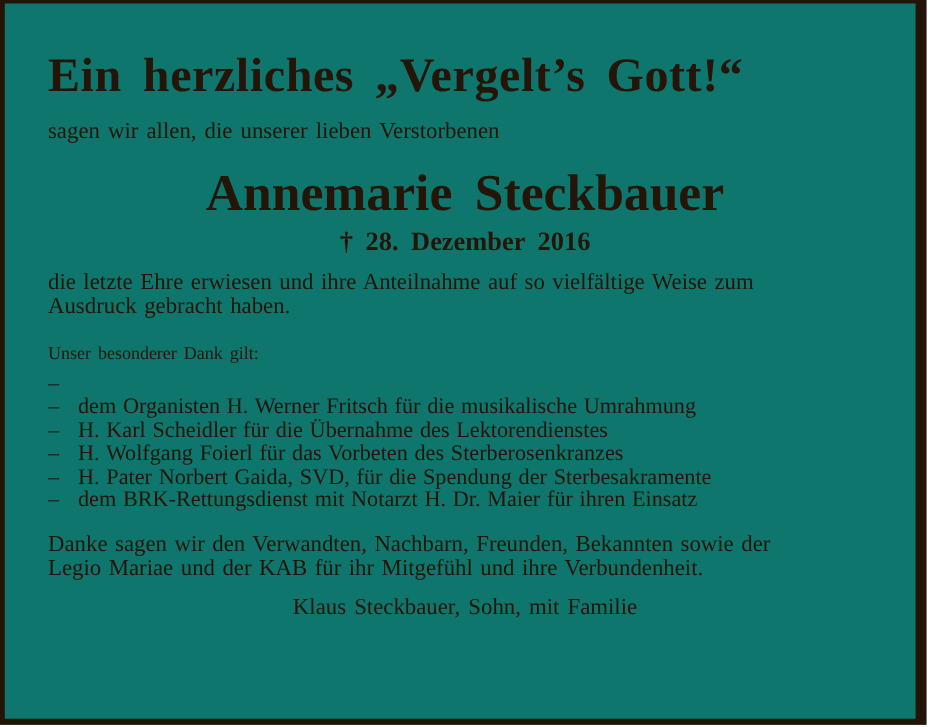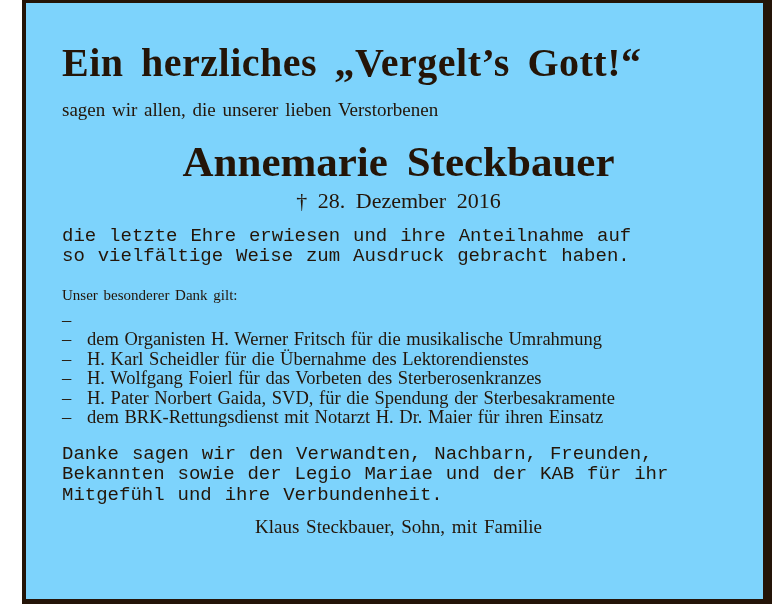--- a/index.html
+++ b/index.html
@@ -13,22 +13,21 @@
     position: relative;
     width: 775px; height: 606px;
     background: #ffffff;
   }
   .frame {
     position: absolute;
     top: 0; left: 0; right: 3px; bottom: 2px;
     border-style: solid;
     border-color: #241408;
     border-width: 3px 9px 5px 4px;
-    background: #7dd3fc;
-    margin-left: 22px;
+    background: #0f766e;
   }
   .content {
     position: relative;
     height: 100%;
     padding: 0 28px 0 36px;
     color: #241508;
   }
   .title {
     margin-top: 36px;
     font-size: 40px;
@@ -48,29 +47,28 @@
     margin-top: 16px;
     font-size: 43px;
     font-weight: bold;
     text-align: center;
     word-spacing: 8px;
     white-space: nowrap;
   }
   .death-date {
     margin-top: 2px;
     font-size: 22px;
-    font-weight: normal;
+    font-weight: bold;
     text-align: center;
     word-spacing: 5px;
   }
   .para {
     font-size: 19px;
     line-height: 1.08;
     word-spacing: 1.5px;
-    font-family: Liberation Mono, monospace;
   }
   .para1 { margin-top: 12px; max-width: 600px; }
   .thanks-heading {
     margin-top: 20px;
     font-size: 15px;
     font-weight: normal;
     word-spacing: 2px;
   }
   .thanks-list { margin-top: 7px; }
   .thanks-item {

